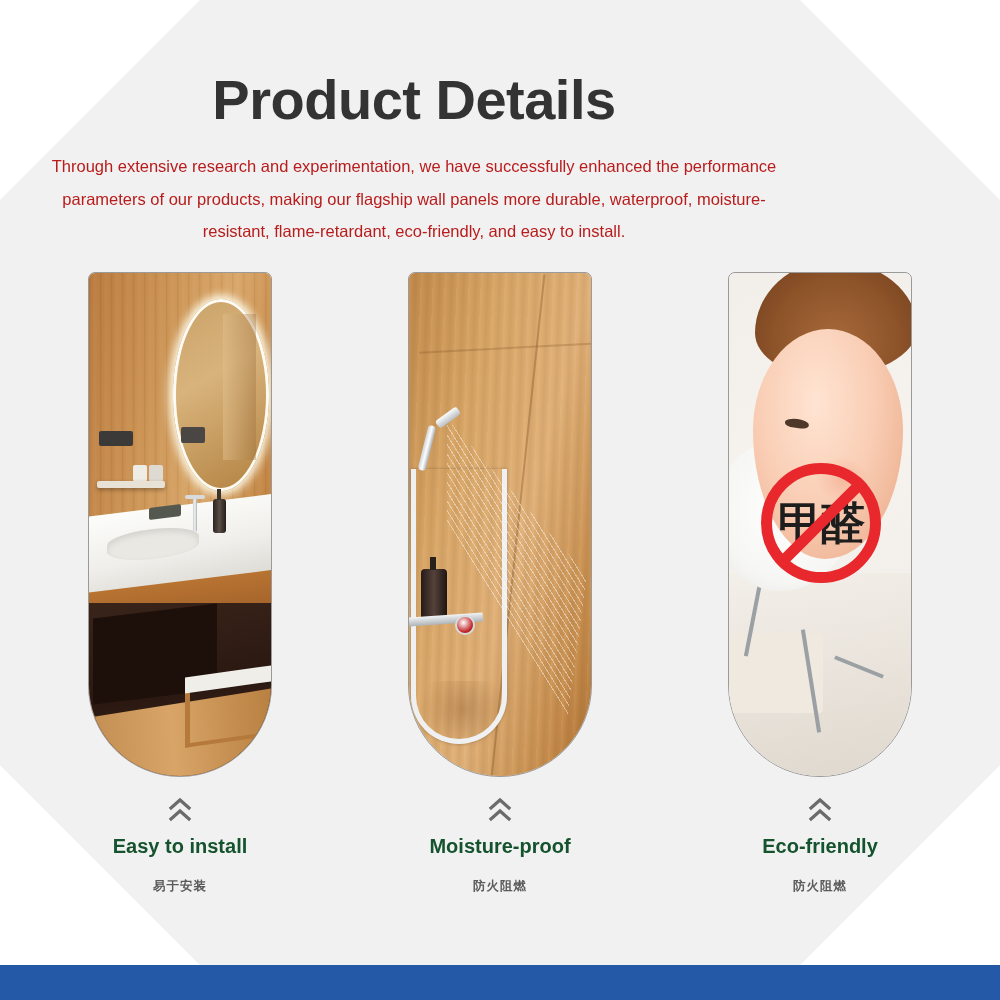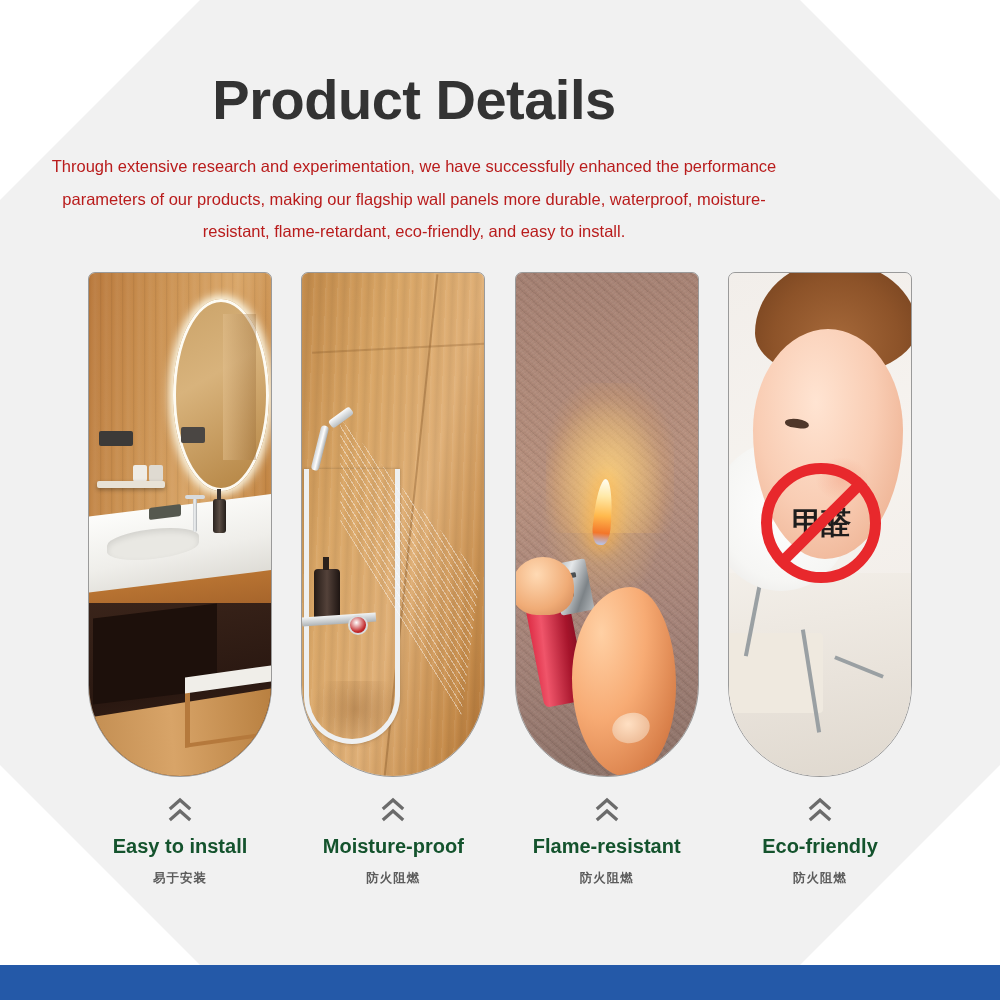--- a/index.html
+++ b/index.html
@@ -469,21 +469,21 @@
     width: 120px; height: 11px;
     background: #e8282c;
     transform: translate(-50%, -50%) rotate(-45deg);
   }
   .p4-cn-text {
     position: absolute;
     left: 0; top: 50%;
     width: 100%;
     transform: translateY(-50%);
     text-align: center;
-    font-size: 30px;
+    font-size: 44px;
     font-weight: bold;
     color: #1d1d1d;
     line-height: 1;
     letter-spacing: -1px;
     font-family: "DejaVu Sans", "Liberation Sans", sans-serif;
   }
 
   
   .chevrons {
     margin-top: 18px;
@@ -494,21 +494,21 @@
   }
   .caption-en {
     margin-top: 10px;
     font-size: 20px;
     font-weight: bold;
     color: #14532d;
     text-align: center;
     white-space: nowrap;
   }
   .caption-cn {
-    margin-top: 12px;
+    margin-top: 20px;
     font-size: 12.5px;
     font-weight: bold;
     color: #5b5b5b;
     text-align: center;
     letter-spacing: 1px;
     font-family: "DejaVu Sans", "Liberation Sans", sans-serif;
   }
 </style>
 </head>
 <body>
@@ -578,44 +578,20 @@
       <div class="chevrons">
         <svg width="28" height="28" viewBox="0 0 28 28" aria-hidden="true">
           <path d="M5 12 L14 4 L23 12" fill="none" stroke="#6b6b6b" stroke-width="3.2" stroke-linecap="square" stroke-linejoin="miter"></path>
           <path d="M5 23 L14 15 L23 23" fill="none" stroke="#6b6b6b" stroke-width="3.2" stroke-linecap="square" stroke-linejoin="miter"></path>
         </svg>
       </div>
       <div class="caption-en">Moisture-proof</div>
       <div class="caption-cn">防火阻燃</div>
     </div>
 
-    <div class="feature-col">
-      <div class="panel-shape">
-        <div class="panel-img">
-          <div class="p3-wall"></div>
-          <div class="p3-glow"></div>
-          <div class="p3-flame"></div>
-          <div class="p3-lighter-body"></div>
-          <div class="p3-lighter-top"></div>
-          <div class="p3-lighter-slot"></div>
-          <div class="p3-lighter-slot2"></div>
-          <div class="p3-finger"></div>
-          <div class="p3-thumb"></div>
-          <div class="p3-nail"></div>
-        </div>
-      </div>
-      <div class="chevrons">
-        <svg width="28" height="28" viewBox="0 0 28 28" aria-hidden="true">
-          <path d="M5 12 L14 4 L23 12" fill="none" stroke="#6b6b6b" stroke-width="3.2" stroke-linecap="square" stroke-linejoin="miter"></path>
-          <path d="M5 23 L14 15 L23 23" fill="none" stroke="#6b6b6b" stroke-width="3.2" stroke-linecap="square" stroke-linejoin="miter"></path>
-        </svg>
-      </div>
-      <div class="caption-en">Flame-resistant</div>
-      <div class="caption-cn">防火阻燃</div>
-    </div>
 
     <div class="feature-col">
       <div class="panel-shape">
         <div class="panel-img">
           <div class="p4-bg"></div>
           <div class="p4-body"></div>
           <div class="p4-table"></div>
           <div class="p4-strap-a"></div>
           <div class="p4-strap-b"></div>
           <div class="p4-strap-c"></div>

